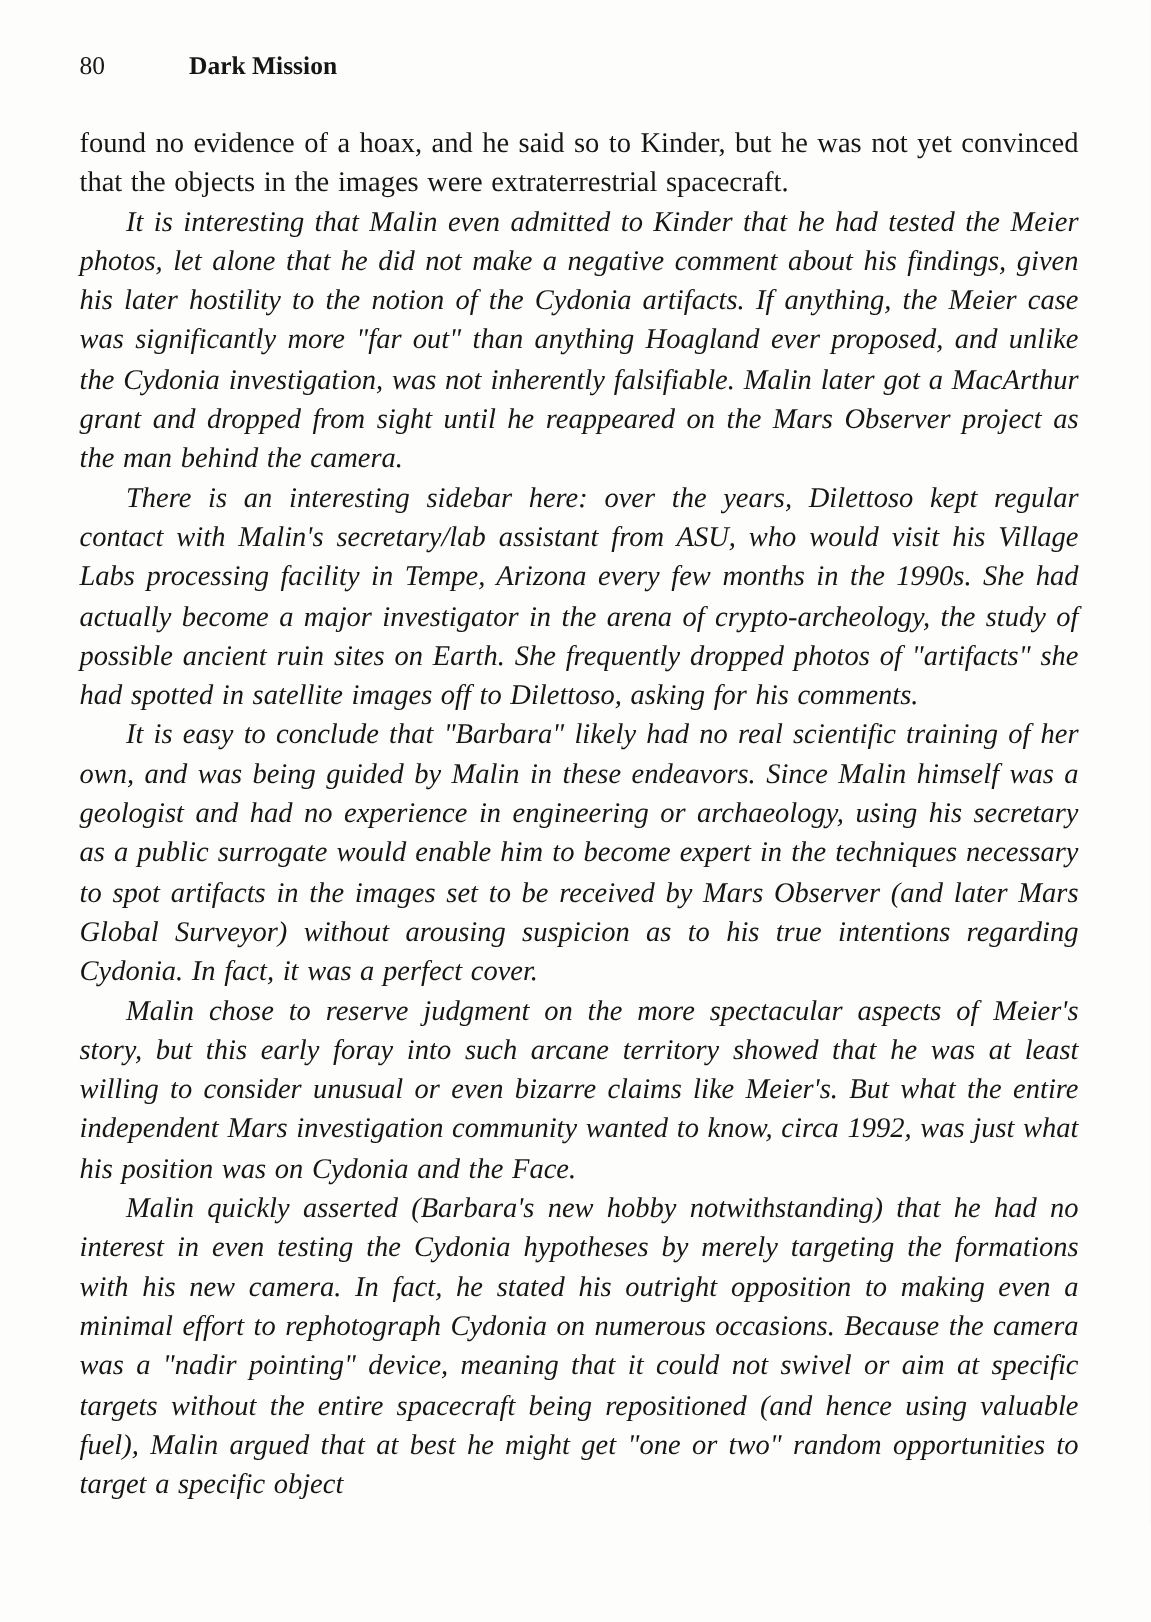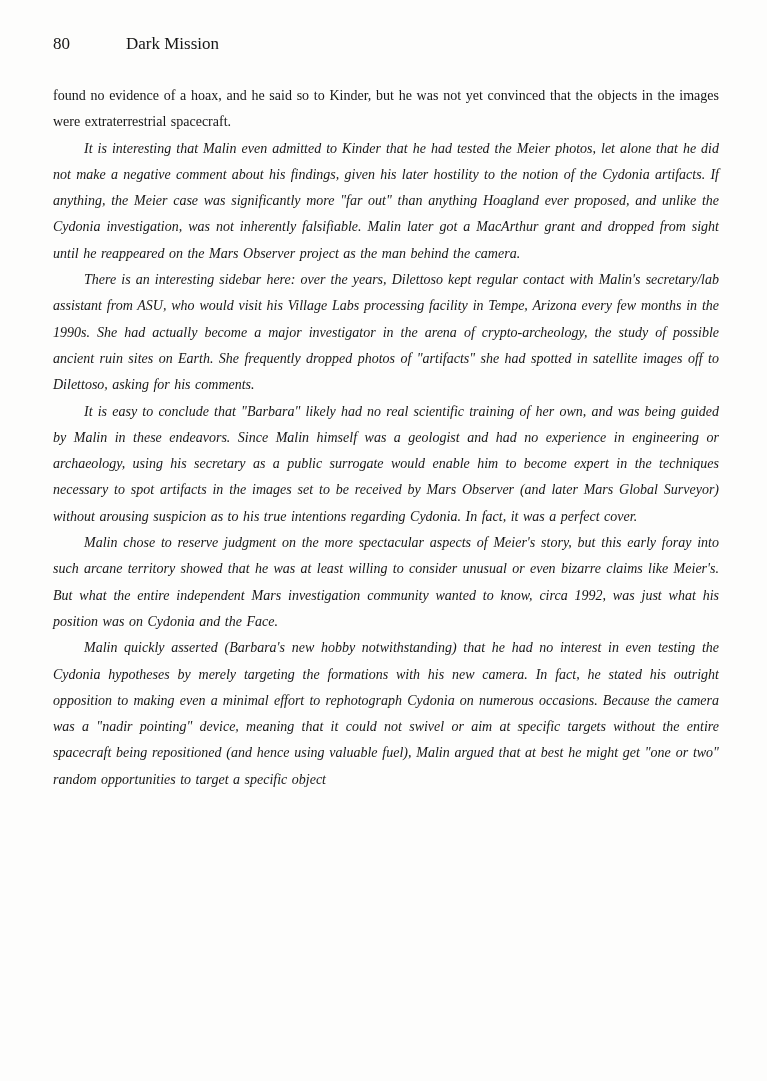--- a/index.html
+++ b/index.html
@@ -26,24 +26,25 @@
     font-size: 17px;
     line-height: 22px;
     margin-bottom: 28px;
   }
   .page-number {
     display: inline-block;
     width: 73px;
   }
   .running-title {
     display: inline-block;
+    font-weight: bold;
   }
   .page-body p {
     margin: 0;
-    font-size: 14px;
+    font-size: 19px;
     line-height: 26.3px;
     text-align: justify;
     word-spacing: 1px;
   }
   .page-body p.indent {
     text-indent: 31px;
     font-style: italic;
   }
 </style>
 </head>

